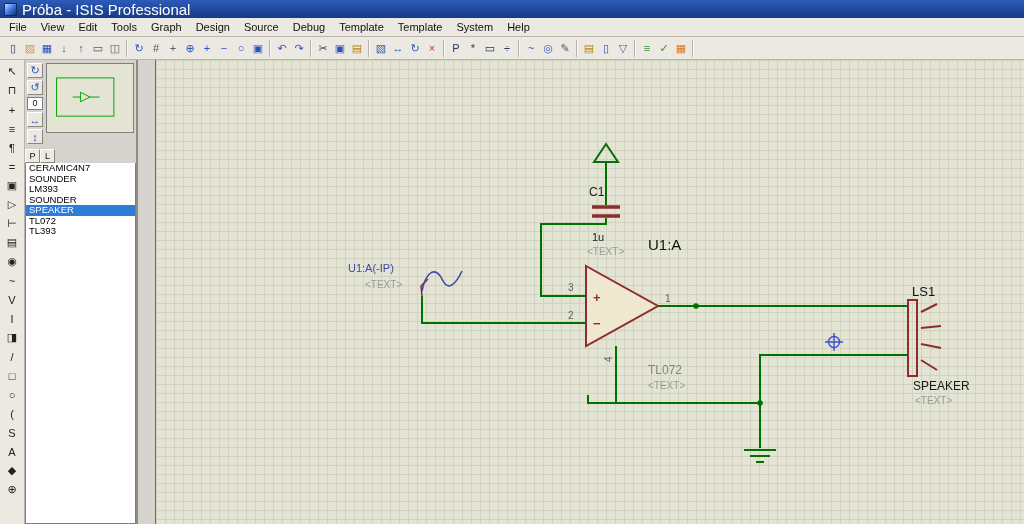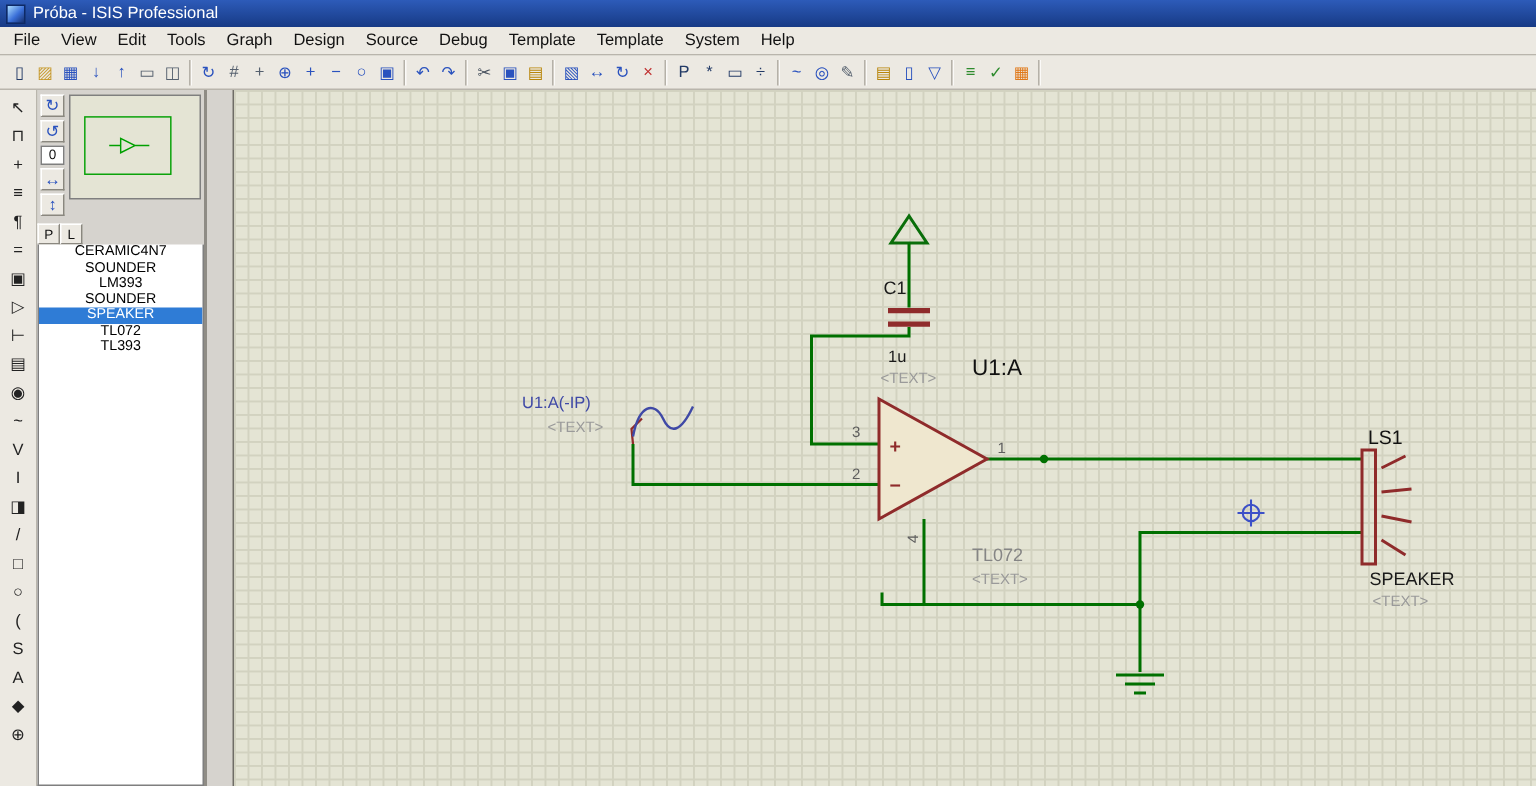--- a/index.html
+++ b/index.html
@@ -3,21 +3,21 @@
 <meta charset="utf-8">
 <style>
   * { box-sizing: border-box; margin: 0; padding: 0; }
   body { margin:0; background:#fff; font-family:"Liberation Sans",sans-serif; }
   .window { width:1024px; height:524px; position:relative; overflow:hidden; background:#d6d3ce; }
 
   .titlebar { height:18px; background:linear-gradient(var(--titlebar-top),var(--titlebar-bottom));
     display:flex; align-items:center; padding:0 4px; gap:5px; }
   .app-icon { width:13px; height:13px; background:linear-gradient(135deg,#aee0ff 0%, #3a6fd8 55%, #16306e 100%);
     border:1px solid #0e2a66; flex:0 0 auto; }
-  .title-text { color:#fff; font-size:11px; white-space:nowrap; }
+  .title-text { color:#fff; font-size:15px; white-space:nowrap; }
 
   .menubar { height:19px; background:#ece9e2; display:flex; align-items:center; border-bottom:1px solid #b9b5ac; padding-left:2px; }
   .menu-item { font-size:11px; padding:2px 7px; color:#111; cursor:default;text-align:center; }
 
   .toolbar { height:23px; background:#ece9e2; display:flex; align-items:center; padding:0 2px; border-bottom:1px solid #b9b5ac; }
   .tb-group { display:flex; align-items:center; gap:1px; padding:0 3px; border-right:1px solid #b5b1a8; box-shadow:1px 0 0 #fbfaf8; margin-right:1px; }
   .tb-icon { width:16px; height:17px; border:1px solid transparent; background:transparent; display:flex;
     align-items:center; justify-content:center; font-size:11px; cursor:default; }
 
   .main { display:flex; height:464px; }
@@ -36,21 +36,21 @@
   .minimap svg { position:absolute; inset:0; }
   .mm-rect { stroke:#00a000; fill:none; stroke-width:1; }
   .mm-part { stroke:#00a000; fill:none; stroke-width:1; }
 
   .devices-bar { display:flex; align-items:stretch; height:14px; margin-top:4px; }
   .pl-btn { width:15px; font-size:9px; background:#ece9e2; border:1px solid; border-color:#fff #8a877f #8a877f #fff;
     line-height:11px; text-align:center; cursor:default; color:#111; }
   .devices-title { flex:1; font-size:9px; text-align:center; line-height:12px; background:#ece9e2;
     border:1px solid; border-color:#fff #8a877f #8a877f #fff; color:#222; letter-spacing:0.5px;margin-top:18px; }
   .device-list { flex:1; background:#fff; border:1px solid #7f7f7f; border-top:none; overflow:hidden; }
-  .device-item { padding:0 3px; height:10.5px; line-height:10.5px; font-size:9.5px; white-space:nowrap; color:#000; cursor:default;text-align:center; }
+  .device-item { padding:0 3px; height:10.5px; line-height:10.5px; font-size:9.5px; white-space:nowrap; color:#000; cursor:default; }
   .device-item.selected { background:var(--select); color:#fff; }
 
   .canvas { flex:1; position:relative; background-color:var(--canvas-bg);
     background-image:linear-gradient(var(--grid) 1px, transparent 1px),
                      linear-gradient(90deg, var(--grid) 1px, transparent 1px);
     background-size:9px 9px; border-left:1px solid #6f6c66;margin-left:17px; }
   .canvas > svg { position:absolute; inset:0; font-family:"Liberation Sans",sans-serif; }
 
   .wire   { stroke:var(--wire); stroke-width:2; fill:none; }
   .dot    { fill:var(--wire); }

